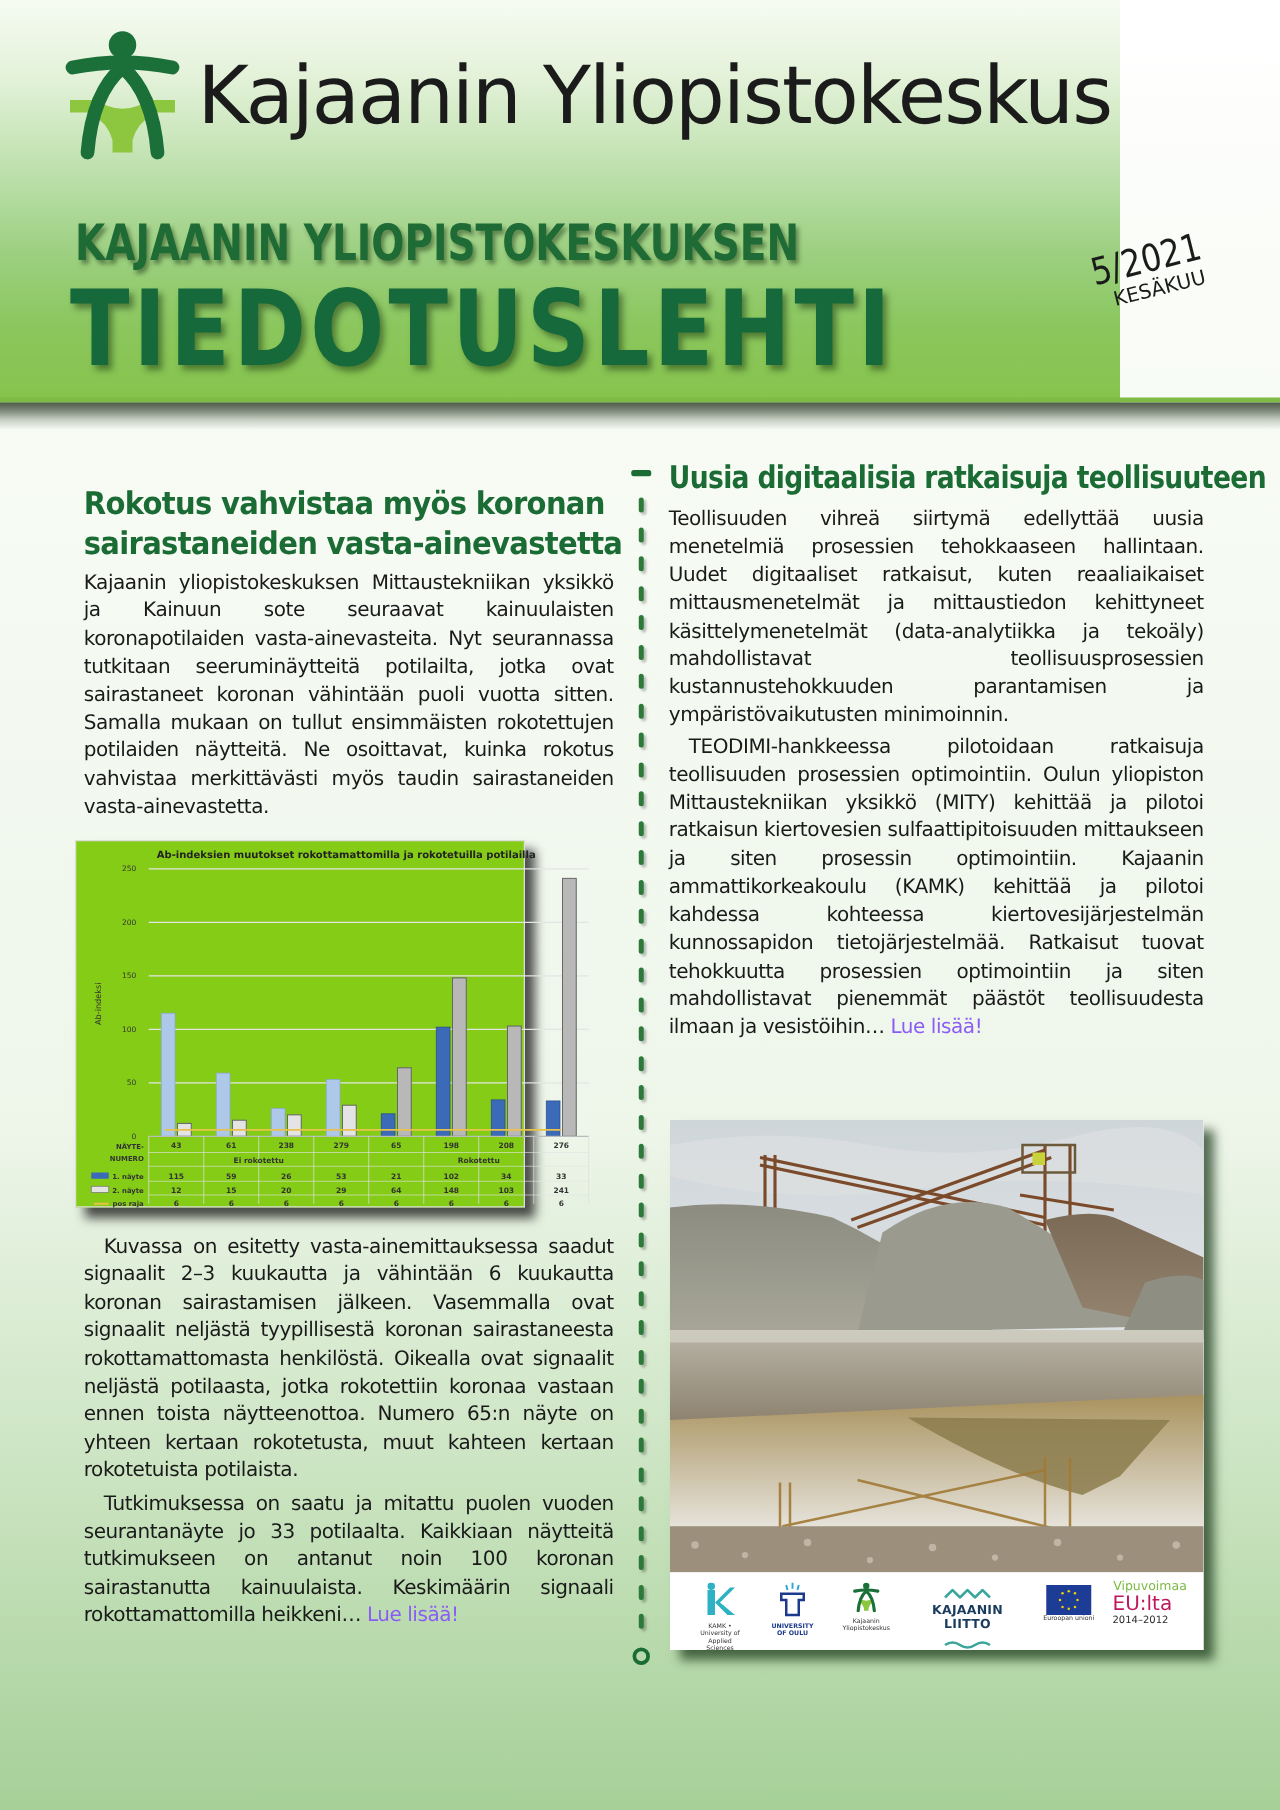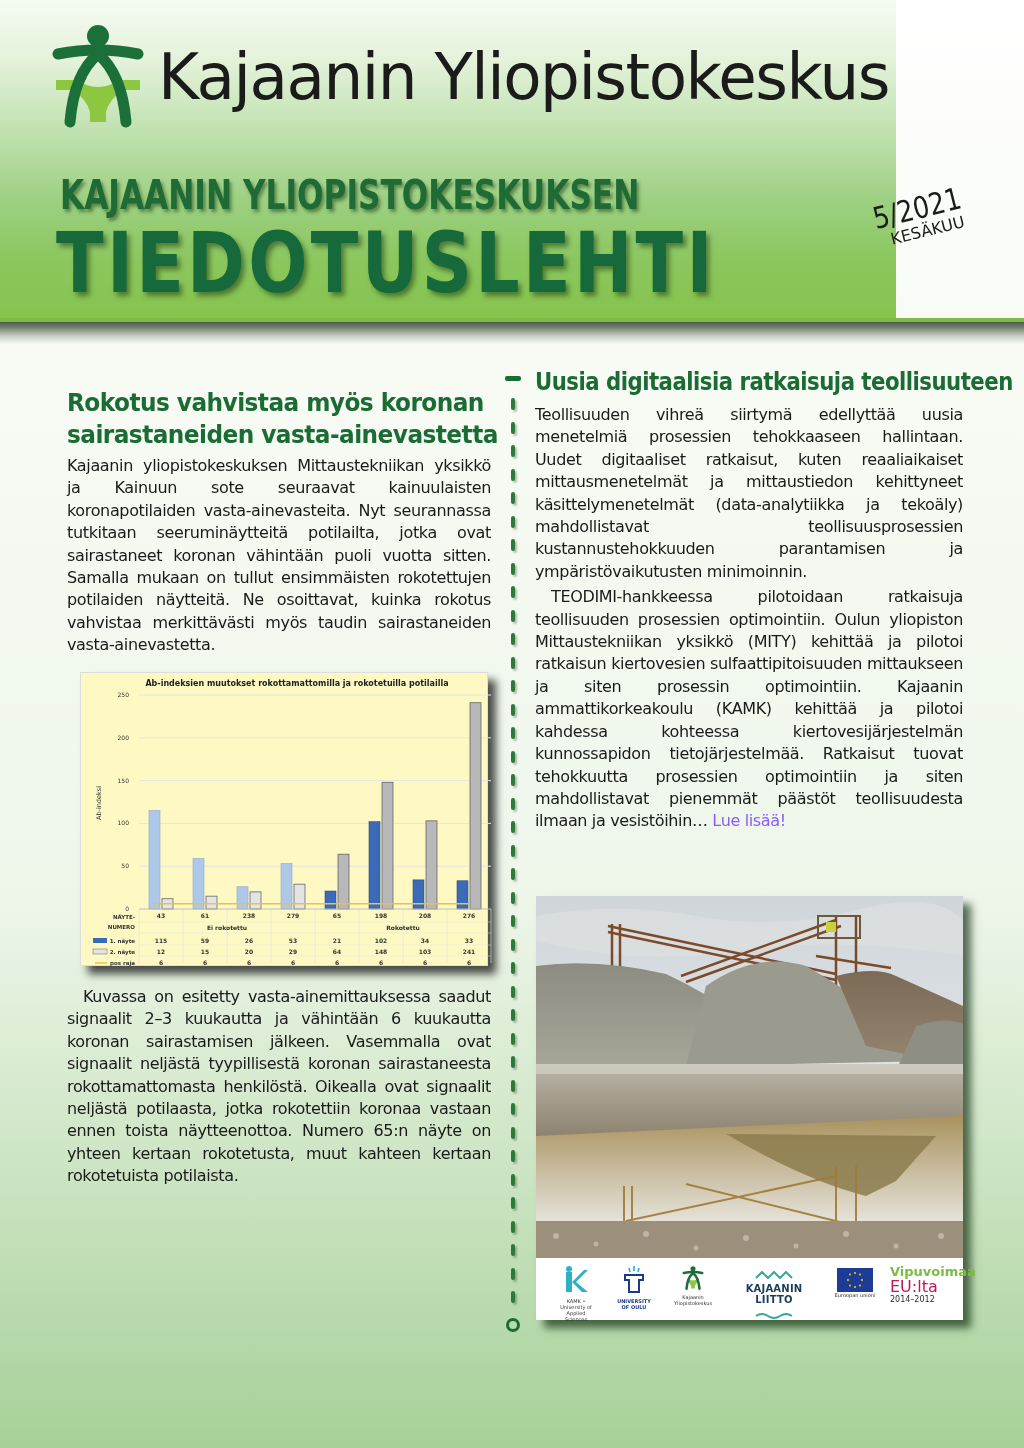--- a/index.html
+++ b/index.html
@@ -68,38 +68,38 @@
   .p-block { margin: 0; }
 
   
   .divider { position: absolute; left: 504px; top: 370px; width: 20px; height: 962px; }
   .divider .tbar { position: absolute; left: 1px; top: 6px; width: 16px; height: 5px; background: #1b6b34; border-radius:2px;}
   .divider .dash { position:absolute; left: 7px; width: 4px; height: 12px; background:#2c7a3a; border-radius: 2px; box-shadow: 2px 2px 2px rgba(0,0,0,0.25);}
   .divider .ring { position:absolute; left: 2px; bottom: 0px; width: 14px; height: 14px; border: 3px solid #1b6b34; border-radius: 50%; }
 
   
   .chart-card {
-    position: absolute; left: 80px; top: 672px; width: 408px; height: 294px;
-    background: #fef9c3; border: 1px solid #ddd;
+    position: absolute; left: 60px; top: 672px; width: 360px; height: 294px;
+    background: #84cc16; border: 1px solid #ddd;
     box-shadow: 8px 8px 8px rgba(20,20,20,0.75);
   }
   .chart-card svg { position:absolute; left:0; top:0; }
 
   
   .photo-card {
     position: absolute; left: 536px; top: 896px; width: 427px; height: 424px;
     background: #fff; box-shadow: 8px 8px 8px rgba(20,50,20,0.7);
   }
   .photo { position:absolute; left:0; top:0; width:427px; height:362px; overflow:hidden; }
   .logos { position: absolute; left: 0; top: 362px; width: 427px; height: 62px; }
   .logo-item { position:absolute; top: 8px; text-align:center; }
   .logo-cap { font-size: 5px; line-height: 6px; color:#333; display:block; }
   .kainuun { font-weight: bold; font-size: 10px; color:#1a3c5c; letter-spacing:0.2px;}
   .eu-flag { width: 36px; height: 24px; background:#1d3c96; position: relative; display:block; margin: 0 auto;}
-  .vipu-a { font-size: 13px; color:#7dbb44; font-weight:bold; display:block; text-align:center;}
+  .vipu-a { font-size: 10px; color:#7dbb44; font-weight:normal; display:block; text-align:center;}
   .vipu-b { font-size: 16px; color:#be185d; display:block; line-height:16px; text-align:left;}
   .vipu-c { font-size: 8px; color:#2a2a2a; display:block; text-align:left;}
 </style>
 </head>
 <body>
 
 <div class="header">
   <svg class="logo-mark" viewBox="0 0 92 104">
     <path d="M22 54 Q46 72 70 54 L70 68 Q58 74 54 88 L54 98 L38 98 L38 88 Q34 74 22 68 Z" fill="#8dc63f"></path>
     <path d="M4 56 L22 56 L22 66 L4 66 Z" fill="#8dc63f" rx="4"></path>
@@ -221,20 +221,21 @@
         <text x="256" y="292" text-anchor="middle" font-size="6" font-weight="bold" fill="#333" font-family="DejaVu Sans, sans-serif">6</text>
         <text x="300" y="292" text-anchor="middle" font-size="6" font-weight="bold" fill="#333" font-family="DejaVu Sans, sans-serif">6</text>
         <text x="344" y="292" text-anchor="middle" font-size="6" font-weight="bold" fill="#333" font-family="DejaVu Sans, sans-serif">6</text>
         <text x="388" y="292" text-anchor="middle" font-size="6" font-weight="bold" fill="#333" font-family="DejaVu Sans, sans-serif">6</text>
       </g>
   </svg>
 </div>
 
 <div style="position:absolute; left:67px; top:986px; width:424px;">
   <p class="body-text indent p-block">Kuvassa on esitetty vasta-ainemittauksessa saadut signaalit 2–3 kuukautta ja vähintään 6 kuukautta koronan sairastamisen jälkeen. Vasemmalla ovat signaalit neljästä tyypillisestä koronan sairastaneesta rokottamattomasta henkilöstä. Oikealla ovat signaalit neljästä potilaasta, jotka rokotettiin koronaa vastaan ennen toista näytteenottoa. Numero 65:n näyte on yhteen kertaan rokotetusta, muut kahteen kertaan rokotetuista potilaista.</p>
+  <p class="body-text indent p-block" style="margin-top:4px;"><span>Tutkimuksessa on saatu ja mitattu puolen vuoden seurantanäyte jo 33 potilaalta.  Kaikkiaan näytteitä tutkimukseen on antanut noin 100 koronan sairastanutta kainuulaista. Keskimäärin signaali rokottamattomilla heikkeni… </span><a class="read-more">Lue lisää!</a></p>
 </div>
 
 <div class="divider" id="divider">
   <div class="tbar"></div>
   <div class="ring"></div>
 <div class="dash" style="top: 28px;"></div>
     <div class="dash" style="top: 51.5px;"></div>
     <div class="dash" style="top: 75px;"></div>
     <div class="dash" style="top: 98.5px;"></div>
     <div class="dash" style="top: 122px;"></div>

